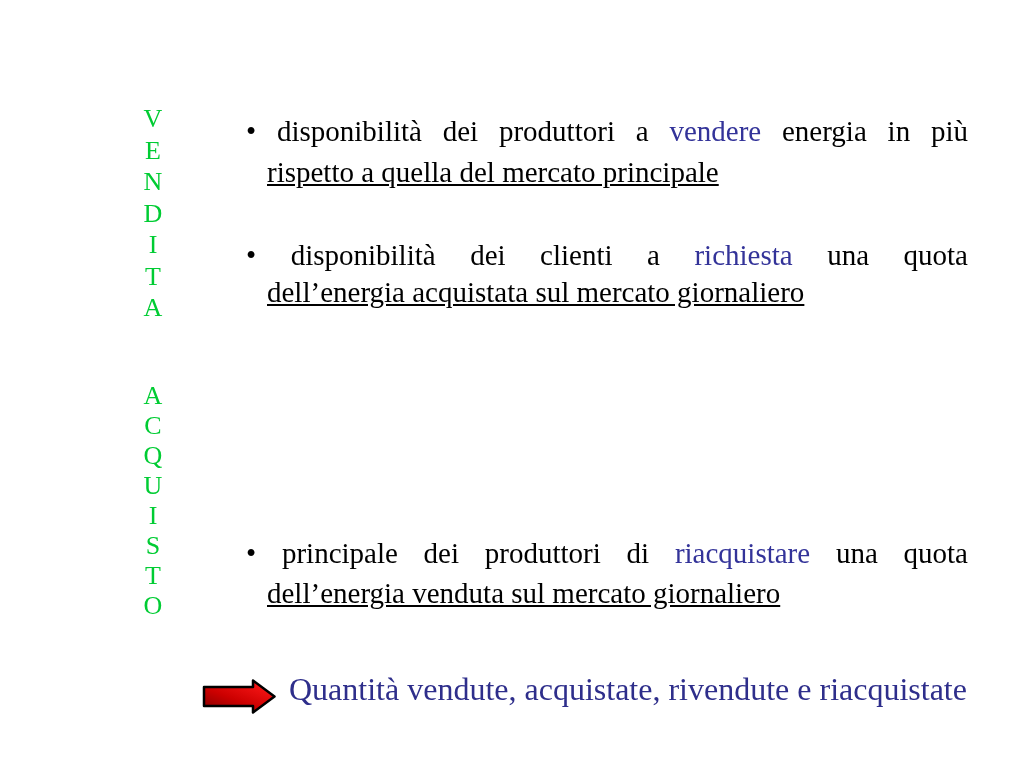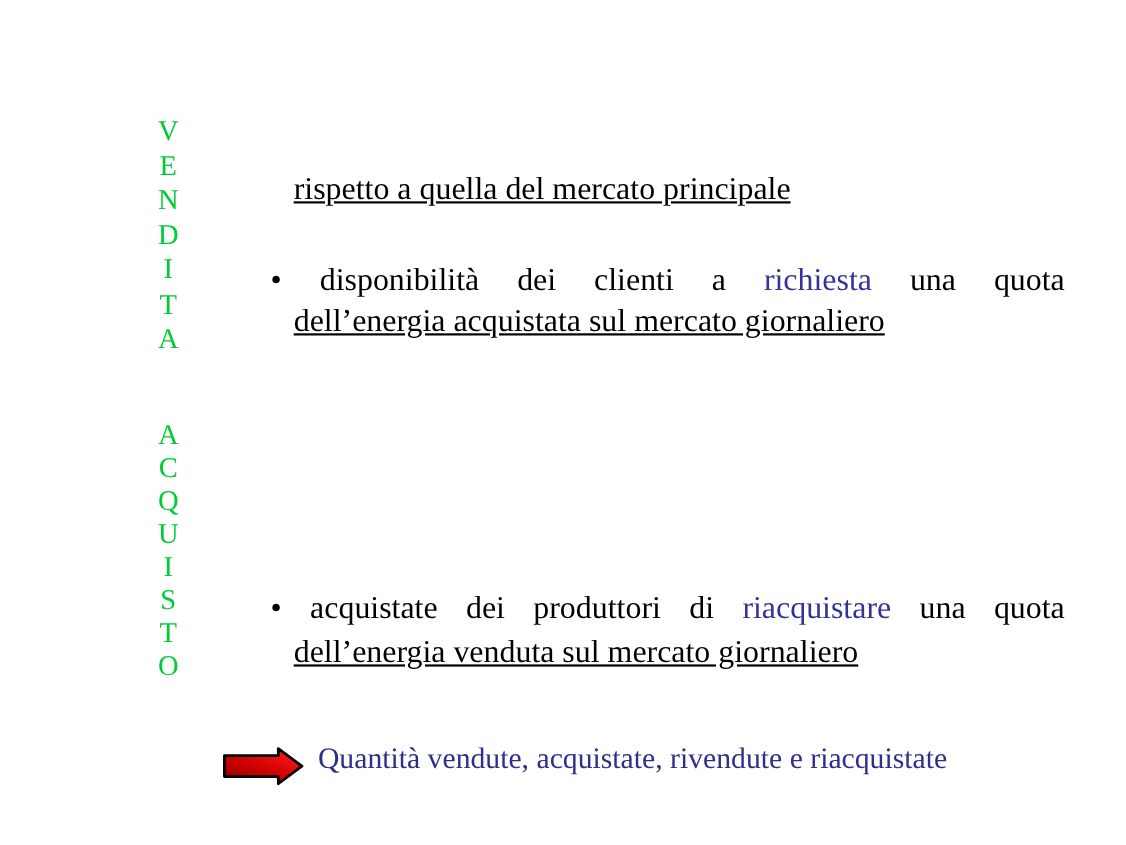--- a/index.html
+++ b/index.html
@@ -59,21 +59,21 @@
     left: 202px;
     top: 678px;
     width: 75px;
     height: 37px;
   }
   .footer-text {
     position: absolute;
     left: 289px;
     top: 672px;
     color: #2e2e8b;
-    font-size: 27px;
+    font-size: 32px;
     line-height: 34px;
   }
 </style>
 </head>
 <body>
 
 <div class="slide">
 
   <div class="vcol vcol-vendita">
     <span class="vletter">V</span>
@@ -89,37 +89,40 @@
     <span class="vletter">A</span>
     <span class="vletter">C</span>
     <span class="vletter">Q</span>
     <span class="vletter">U</span>
     <span class="vletter">I</span>
     <span class="vletter">S</span>
     <span class="vletter">T</span>
     <span class="vletter">O</span>
   </div>
 
+  <div class="line just" style="top:113px">
+    <span>• disponibilità dei produttori a </span><span class="hl">vendere</span><span> energia in più</span>
+  </div>
 
   <div class="line cont" style="top:154px">
     <span>rispetto a quella del mercato principale</span>
   </div>
 
   <div class="line just" style="top:237px">
     <span>• disponibilità dei clienti a </span><span class="hl">richiesta</span><span> una quota</span>
   </div>
 
   <div class="line cont" style="top:274px">
     <span>dell’energia acquistata sul mercato giornaliero</span>
   </div>
 
 
 
   <div class="line just" style="top:535px">
-    <span>• acquistate dei produttori di </span><span class="hl">riacquistare</span><span> una quota</span>
+    <span>• principale dei produttori di </span><span class="hl">riacquistare</span><span> una quota</span>
   </div>
 
   <div class="line cont" style="top:575px">
     <span>dell’energia venduta sul mercato giornaliero</span>
   </div>
 
   <svg class="footer-arrow" viewBox="0 0 75 37" xmlns="http://www.w3.org/2000/svg">
     <defs>
       <linearGradient id="redGrad" x1="0" y1="1" x2="0.85" y2="0">
         <stop offset="0" stop-color="#7f0000"></stop>

